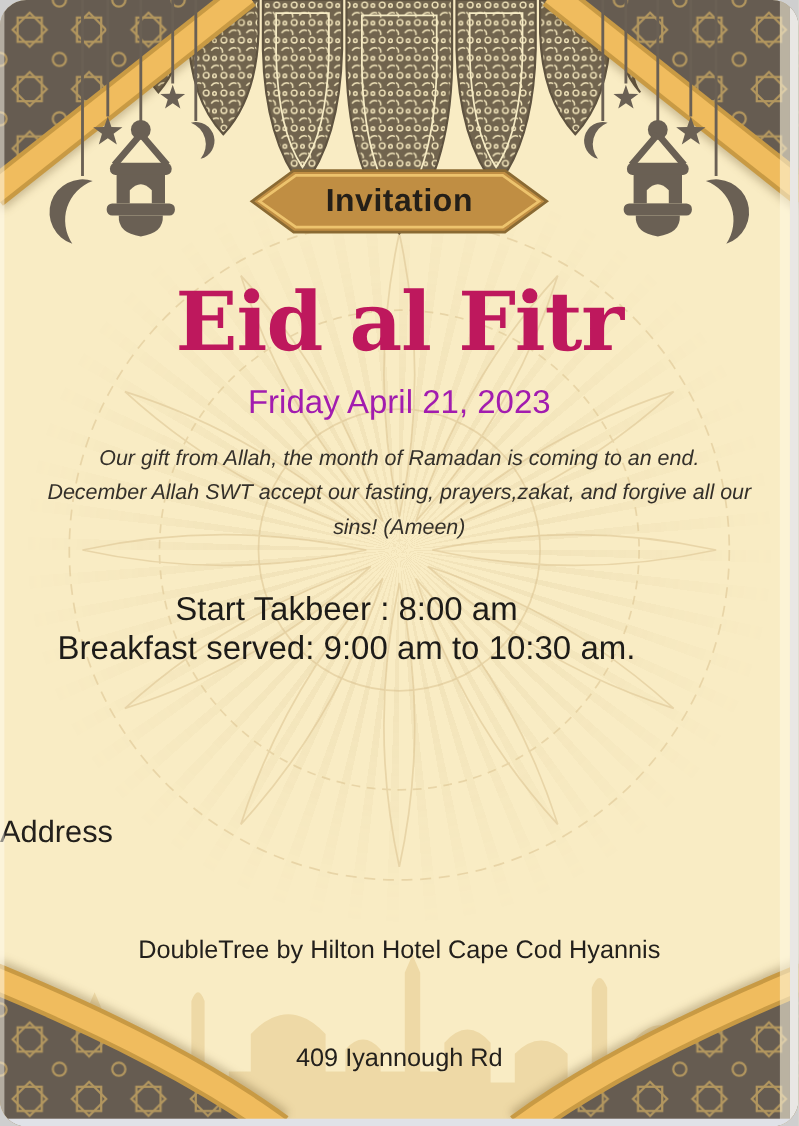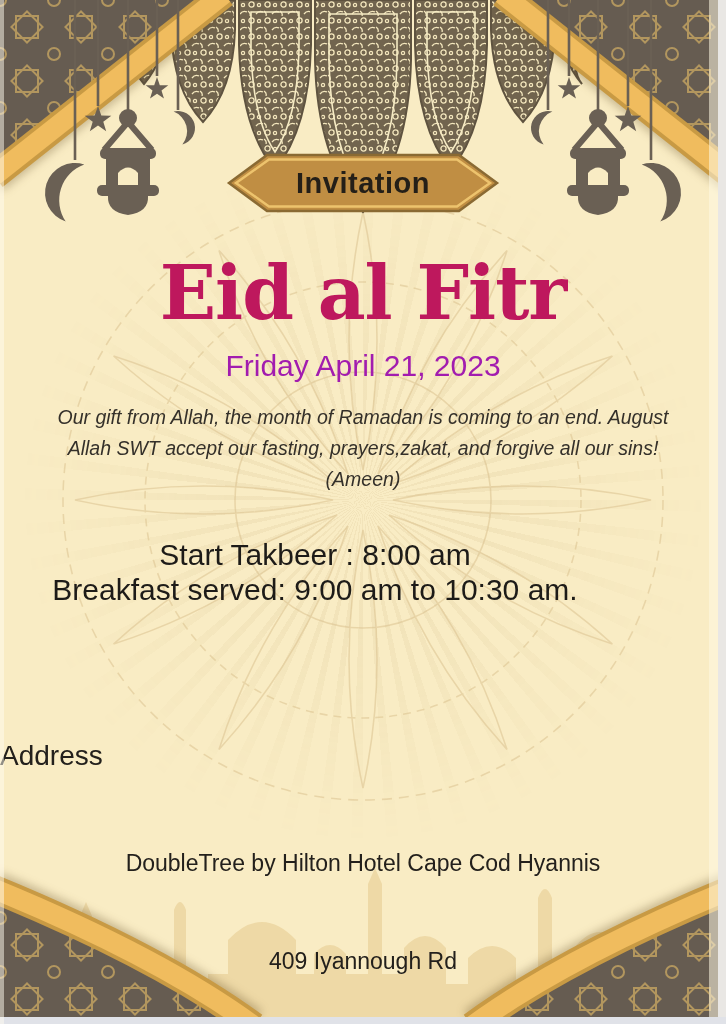--- a/index.html
+++ b/index.html
@@ -1,19 +1,19 @@
 <!DOCTYPE html>
 <html><head>
 <meta charset="utf-8">
 <style>
   html,body{margin:0;padding:0;background:#cfcfcf;}
   .card{
     position:relative;width:726px;height:1024px;overflow:hidden;
     background:#f9ecc4;
-    font-family:"Liberation Sans",sans-serif;color:#211e1a;
+    font-family:"Liberation Sans",sans-serif;color:#211e1a;border-radius:24px;
   }
   .abs{position:absolute;}
   
   .wm-rays{
     left:23px;top:160px;width:680px;height:680px;border-radius:50%;
     background:repeating-conic-gradient(from 0deg at 50% 50%,
       rgba(170,140,80,.16) 0deg 2deg, rgba(170,140,80,0) 2deg 6deg);
     -webkit-mask-image:radial-gradient(circle,#000 25%,transparent 72%);
     mask-image:radial-gradient(circle,#000 25%,transparent 72%);
     opacity:.55;z-index:1;
@@ -248,21 +248,21 @@
   <div class="abs badge-wrap">
     <svg width="280" height="66" viewBox="0 0 280 66">
       <path d="M6,33 L44,5 L236,5 L274,33 L236,61 L44,61 Z" fill="#c08e43" stroke="#8a6a33" stroke-width="2.5"></path>
       <path d="M13,33 L46,9.5 L234,9.5 L267,33 L234,56.5 L46,56.5 Z" fill="none" stroke="#edc36d" stroke-width="2.5"></path>
     </svg>
     <div class="badge-label">Invitation</div>
   </div>
 
   <div class="abs title content">Eid al Fitr</div>
   <div class="abs date content">Friday April 21, 2023</div>
-  <div class="abs message content">Our gift from Allah, the month of Ramadan is coming to an end. August Allah SWT accept our fasting, prayers,zakat, and forgive all our sins! (Ameen)</div>
+  <div class="abs message content">Our gift from Allah, the month of Ramadan is coming to an end. December Allah SWT accept our fasting, prayers,zakat, and forgive all our sins! (Ameen)</div>
 
   <div class="abs schedule content">
     <div>Start Takbeer : 8:00 am</div>
     <div>Breakfast served: 9:00 am to 10:30 am.</div>
   </div>
 
   <div class="abs addr-head content">Address</div>
   <div class="abs addr content">
     <div>DoubleTree by Hilton Hotel Cape Cod Hyannis</div>
     <div>409 Iyannough Rd</div>

